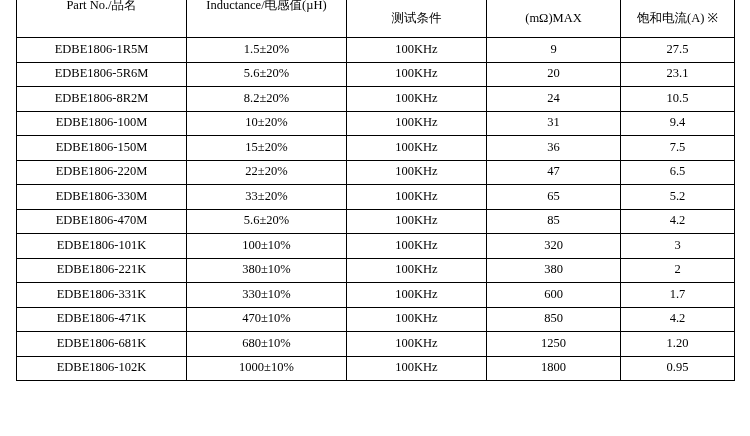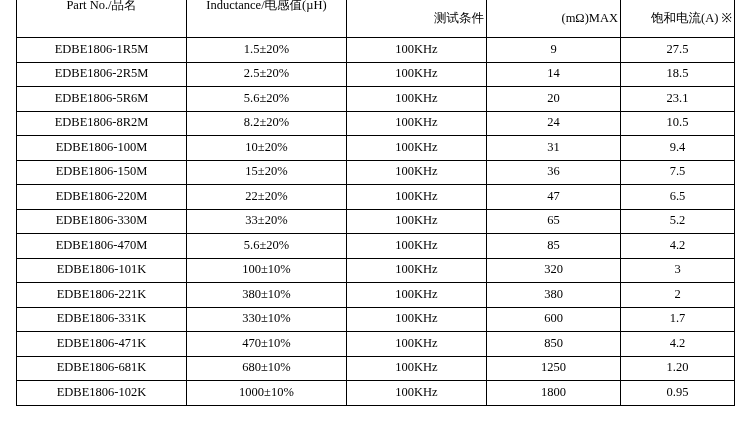--- a/index.html
+++ b/index.html
@@ -39,21 +39,21 @@
     vertical-align: middle;
     font-size: 12.5px;
     line-height: 1.25;
     padding: 2px 2px;
   }
   table.spec thead th {
     font-weight: normal;
     height: 58px;
   }
   .hdr-line { display: block; }
-  .hdr-line.gap { margin-top: 9px; text-align: right; }
+  .hdr-line.gap { margin-top: 9px; }
   table.spec tbody td {
     height: 19.5px;
     font-weight: normal;
   }
 </style>
 </head>
 <body>
 
 <div class="sheet">
 
@@ -87,27 +87,20 @@
         </th>
       </tr>
     </thead>
     <tbody id="table-body">
         <tr>
           <td>EDBE1806-1R5M</td>
           <td>1.5±20%</td>
           <td>100KHz</td>
           <td>9</td>
           <td>27.5</td>
-        </tr>
-        <tr>
-          <td>EDBE1806-2R5M</td>
-          <td>2.5±20%</td>
-          <td>100KHz</td>
-          <td>14</td>
-          <td>18.5</td>
         </tr>
         <tr>
           <td>EDBE1806-5R6M</td>
           <td>5.6±20%</td>
           <td>100KHz</td>
           <td>20</td>
           <td>23.1</td>
         </tr>
         <tr>
           <td>EDBE1806-8R2M</td>

